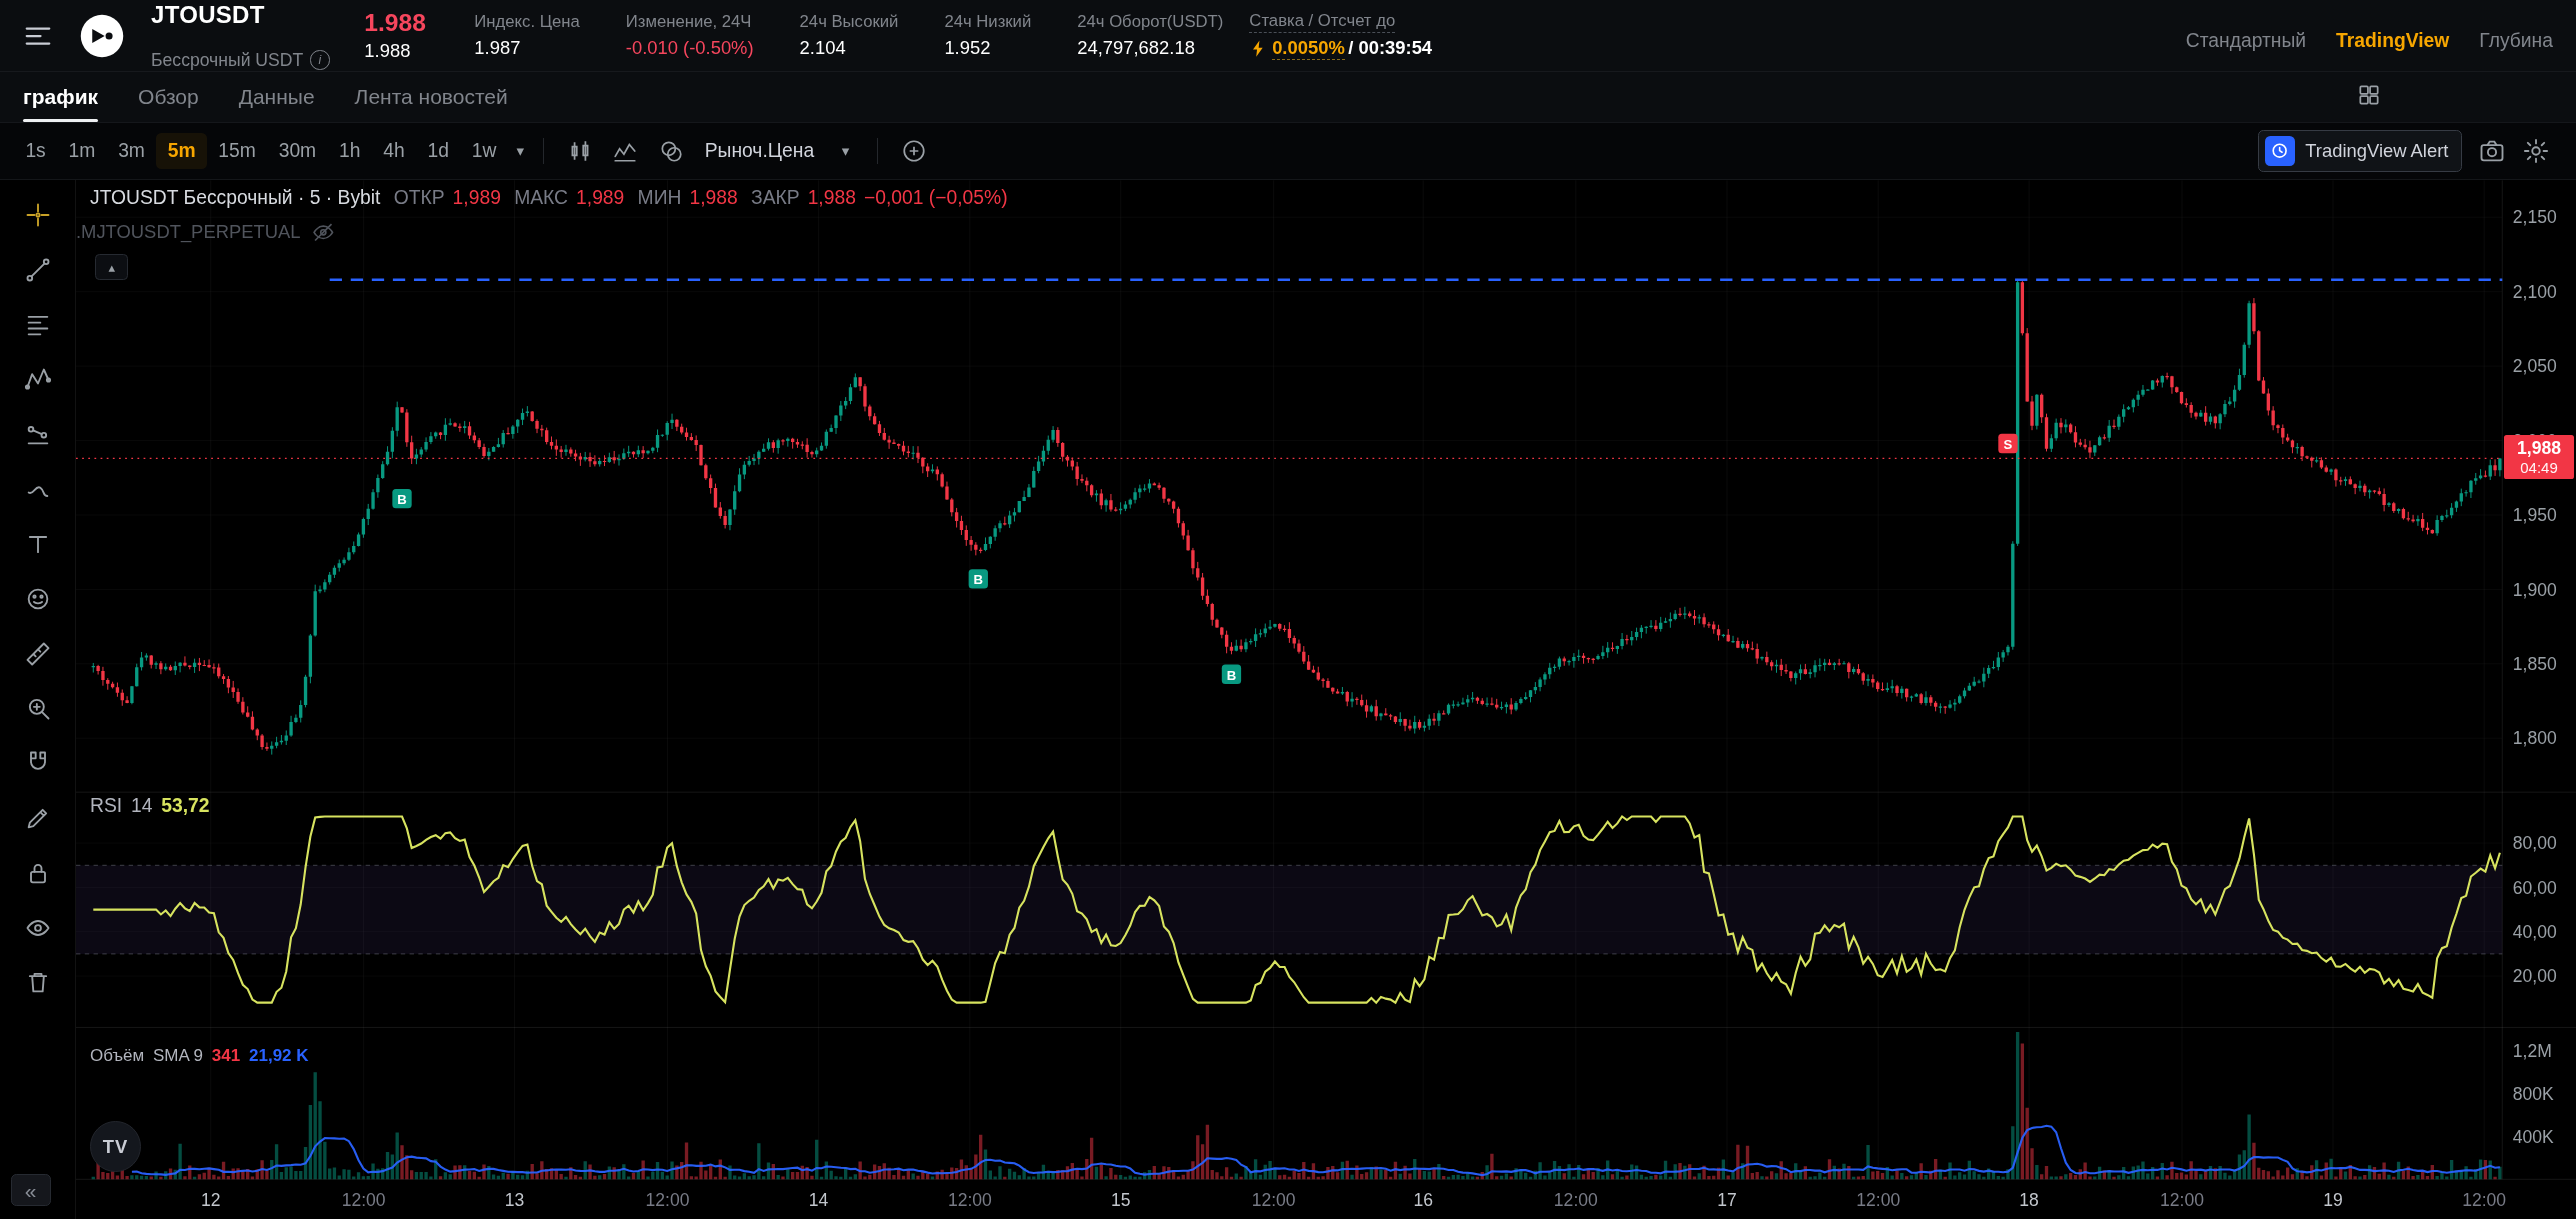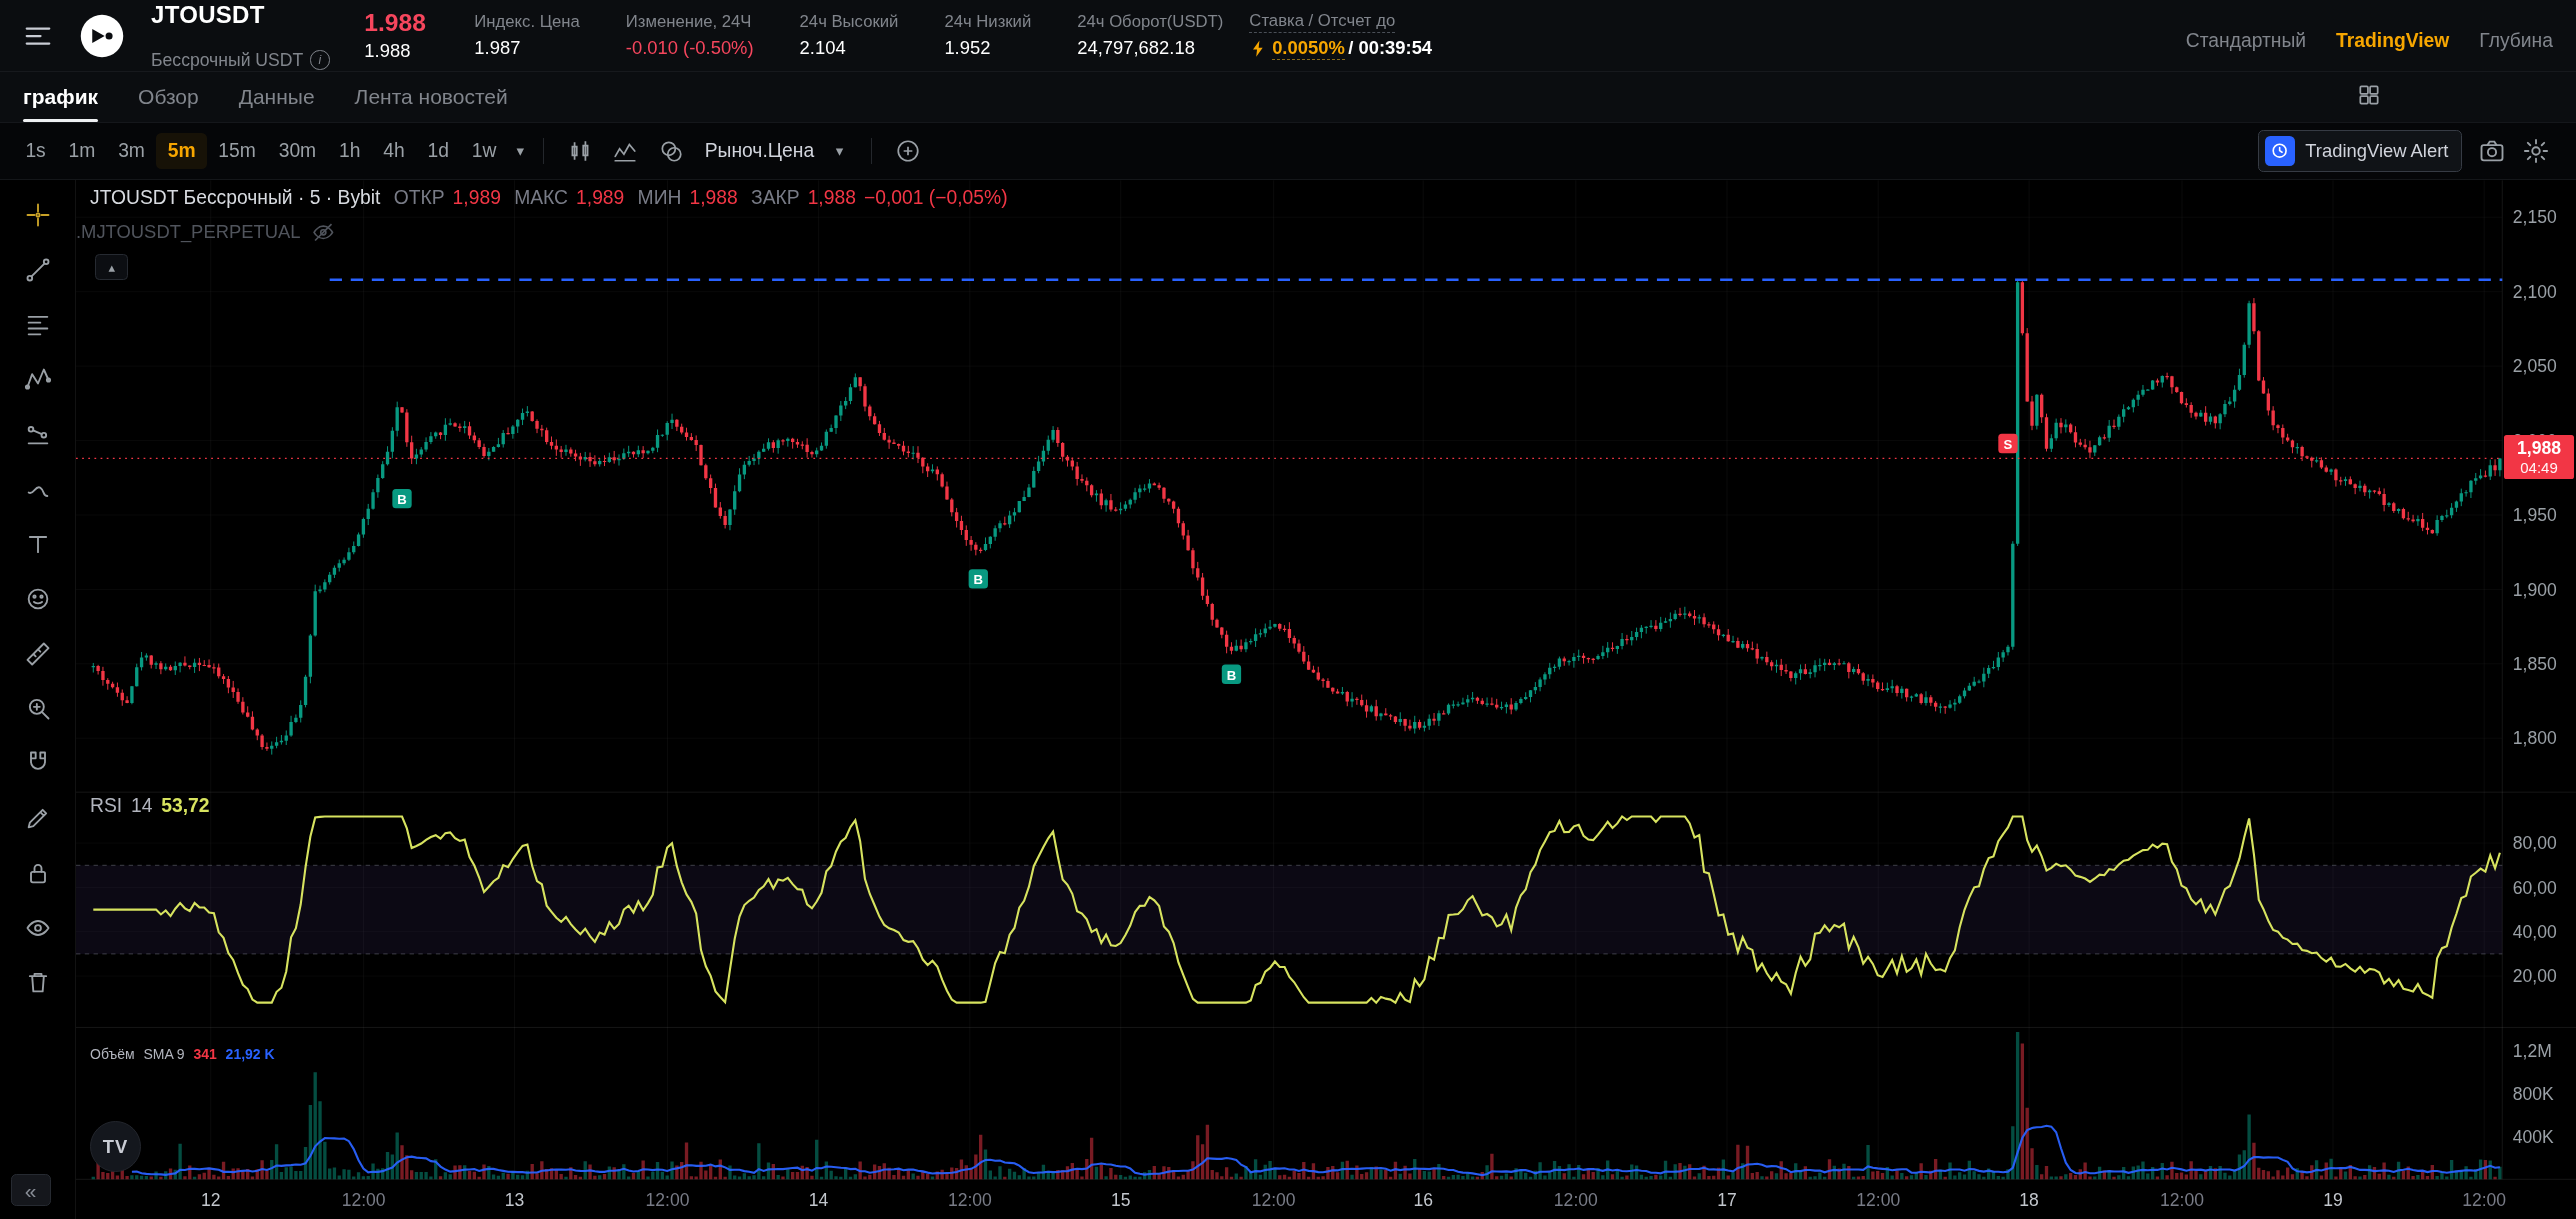--- a/index.html
+++ b/index.html
@@ -50,21 +50,21 @@
   #charttoolbar {
     position:absolute; left:0; top:123px; width:100%; height:57px;
     background:#050608; border-bottom:0.9px solid #141619;
     display:flex; align-items:center; padding:0 14px; gap:5.3px;
   }
   .tf { font-size:19.3px; color:#9aa0a6; background:none; border:none; padding:7px 11.4px; border-radius:5.3px; cursor:pointer; font-family:inherit;}
   .tf.active { color:#f7a600; font-weight:700; background:rgba(247,166,0,0.08); }
   .caret { color:#9aa0a6; font-size:15px; padding:0 3.5px; }
   .vsep { width:0.9px; height:26px; background:#24272c; margin:0 10.5px; }
   .tbtool { width:40px; height:40px; border-radius:5.3px; }
-  .pricemode { display:flex; align-items:center; gap:18px; font-size:19.3px; color:#d1d4dc; background:none; border:none; cursor:pointer; padding:5.3px 8.8px; font-family:inherit;}
+  .pricemode { display:flex; align-items:center; gap:24px; font-size:19.3px; color:#d1d4dc; background:none; border:none; cursor:pointer; padding:5.3px 8.8px; font-family:inherit;}
   #toolbar-right { margin-left:auto; display:flex; align-items:center; gap:16px; padding-right:12.3px; }
   #alert-btn { display:flex; align-items:center; gap:10.5px; border:0.9px solid #363b44; background:#101317; border-radius:5.3px; padding:5.3px 12.3px 5.3px 5.3px; cursor:pointer; }
   #alert-btn .badge { width:30px; height:30px; background:#2962ff; border-radius:5.3px; display:flex; align-items:center; justify-content:center; }
   #alert-btn .albl { font-size:18.4px; color:#d1d4dc; font-family:inherit; }
   
   #tools {
     position:absolute; left:0; top:180px; width:76px; bottom:0;
     background:#000; border-right:0.9px solid rgba(255,255,255,0.07);
     display:flex; flex-direction:column; align-items:center; padding-top:12.3px; gap:8.8px;
   }
@@ -82,21 +82,21 @@
   .overlay { position:absolute; z-index:5; }
   #legend1 { left:14px; top:7px; font-size:19.3px; display:flex; gap:8px; align-items:baseline; white-space:nowrap; }
   #legend1 .t { color:#d8dbe0; }
   #legend1 .k { color:#787b86; margin-left:5.3px;}
   #legend1 .v { color:#f23645; }
   #legend2 { left:0; top:40px; font-size:18.4px; color:#50545c; display:flex; align-items:center; gap:10.5px; }
   #chevron-btn { left:19.3px; top:74px; width:33px; height:26px; background:#0c0e12; border:0.9px solid #262a31; border-radius:4.4px; color:#9aa0a6; font-size:13px; cursor:pointer; }
   #rsi-legend { left:14px; top:615px; font-size:19.3px; display:flex; gap:8.8px; }
   #rsi-legend .g { color:#b2b5be; }
   #rsi-legend .val { color:#d7e35f; font-weight:700; }
-  #vol-legend { left:14px; top:866px; font-size:14px; display:flex; gap:8.8px; }
+  #vol-legend { left:14px; top:866px; font-size:17px; display:flex; gap:8.8px; }
   #vol-legend .g { color:#b2b5be; }
   #vol-legend .r { color:#f23645; font-weight:700; }
   #vol-legend .b { color:#2962ff; font-weight:700; }
   #price-tag {
     left:2428px; top:255px; width:70px; background:#f23645; border-radius:2.6px;
     color:#fff; text-align:center; padding:2.6px 0 3.5px; z-index:6;
   }
   #price-tag .pv { font-size:17.6px; font-weight:700; }
   #price-tag .cd { font-size:15px; opacity:.95; }
   #tv-mark {

